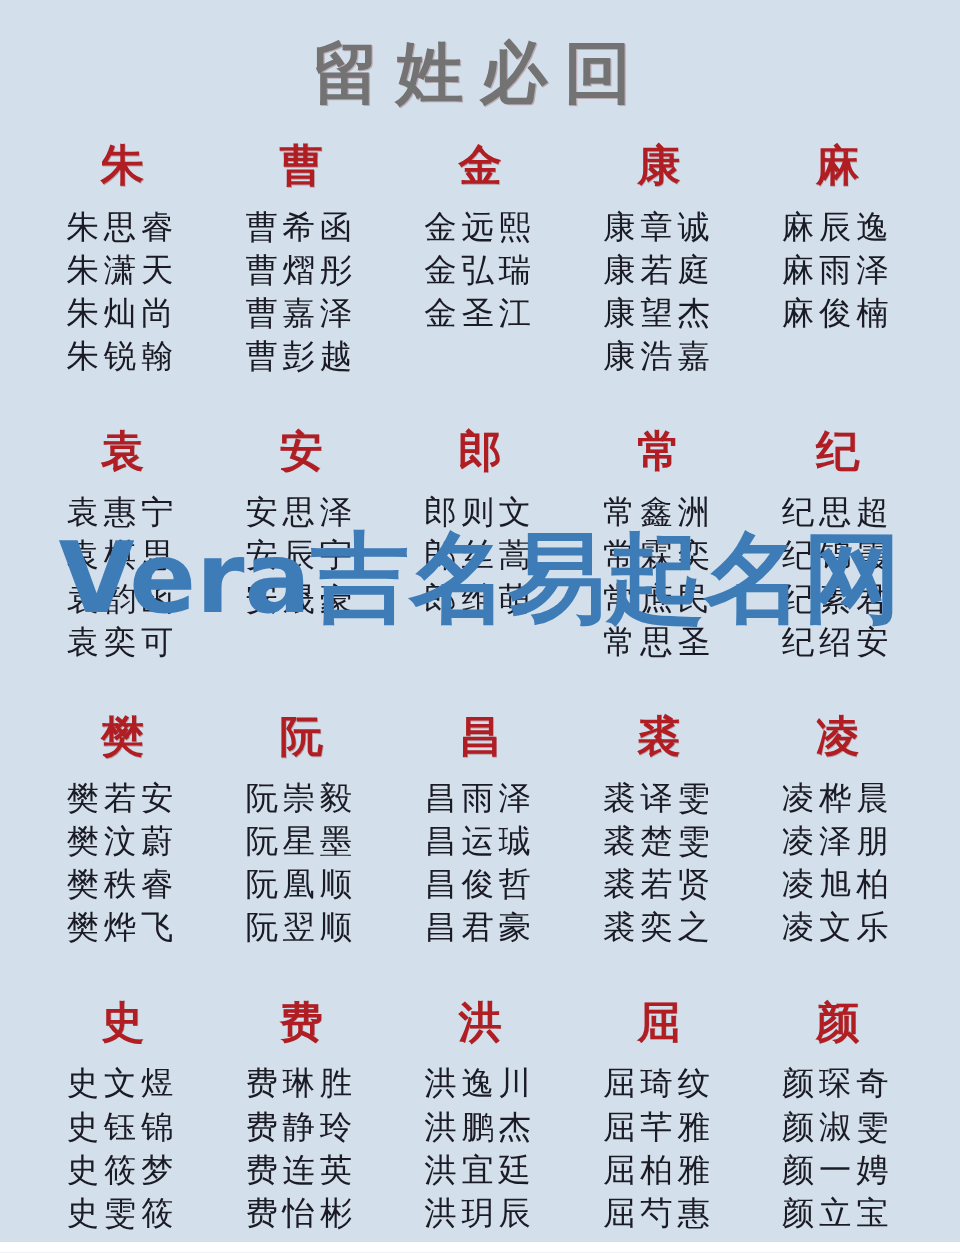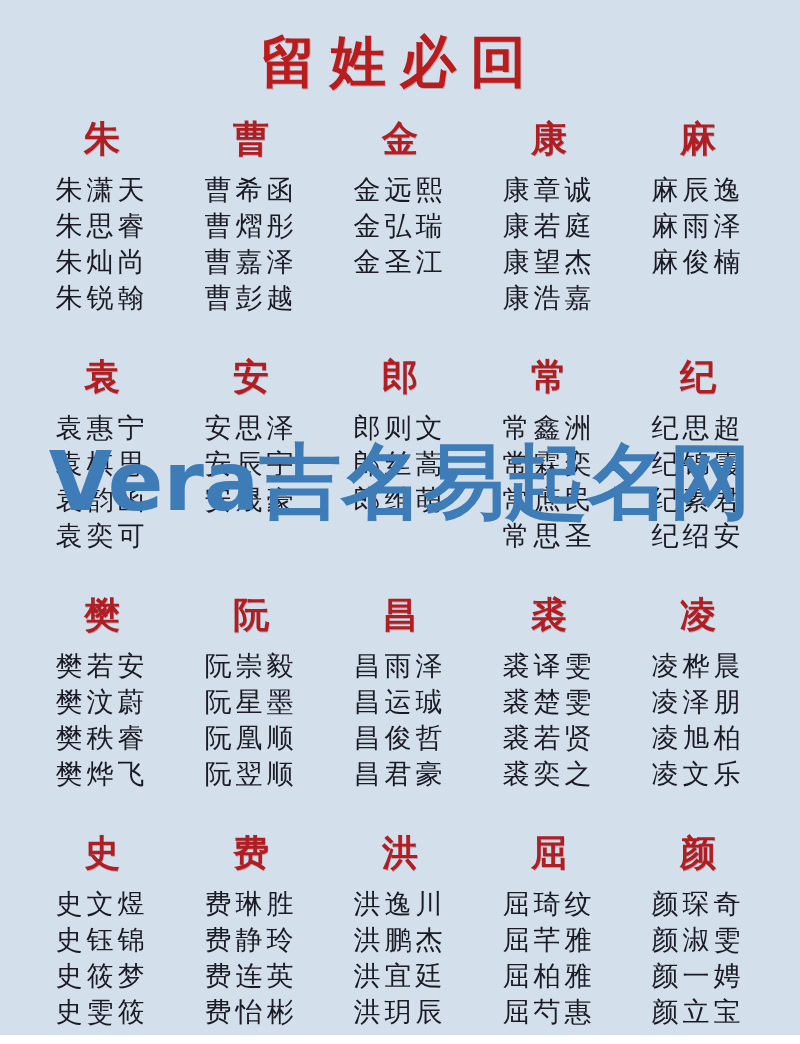--- a/index.html
+++ b/index.html
@@ -11,21 +11,21 @@
     position: relative;
   }
   .poster {
     width: 800px; height: 1044px;
     box-sizing: border-box;
     padding: 14px 28px 0 28px;
     position: relative;
   }
   .title {
     text-align: center;
-    color: #b91c1c;
+    color: #737373;
     font-size: 56px;
     font-weight: bold;
     letter-spacing: 14px;
     height: 104px;
     line-height: 96px;
     text-shadow: 1px 1px 0 rgba(120,20,20,0.25);
   }
   .group {
     display: flex;
     justify-content: space-between;
@@ -76,22 +76,22 @@
 </head>
 <body>
 
 <div class="poster">
 
   <div class="title">留姓必回</div>
 
   <div class="group">
     <div class="col">
       <div class="surname">朱</div>
+      <div class="name">朱思睿</div>
       <div class="name">朱潇天</div>
-      <div class="name">朱思睿</div>
       <div class="name">朱灿尚</div>
       <div class="name">朱锐翰</div>
     </div>
     <div class="col">
       <div class="surname">曹</div>
       <div class="name">曹希函</div>
       <div class="name">曹熠彤</div>
       <div class="name">曹嘉泽</div>
       <div class="name">曹彭越</div>
     </div>

